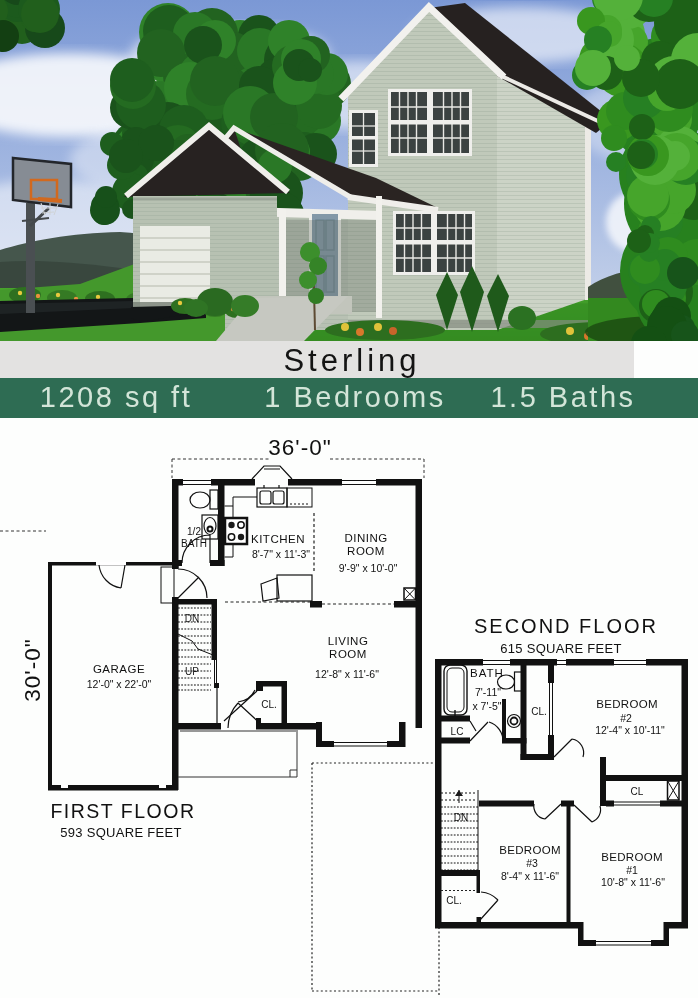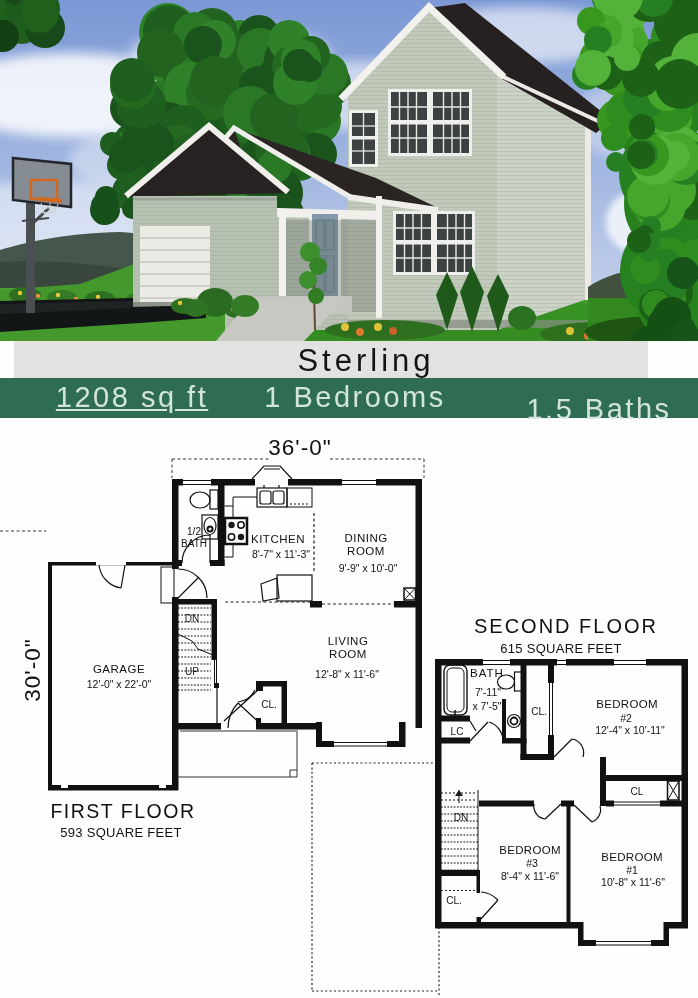--- a/index.html
+++ b/index.html
@@ -1,19 +1,19 @@
 <!DOCTYPE html>
 <html><head>
 <meta charset="utf-8">
 <style>
   html,body{margin:0;padding:0;background:#fdfefd;width:698px;height:998px;overflow:hidden;}
   body{font-family:"Liberation Sans", sans-serif;}
   #page{position:relative;width:698px;height:998px;}
   #photo{position:absolute;left:0;top:0;width:698px;height:341px;}
-  #titlebar{position:absolute;left:0;top:341px;width:634px;height:37px;background:#e3e2e1;margin-left:14px;}
+  #titlebar{position:absolute;left:0;top:341px;width:634px;height:37px;background:#e3e2e1;}
   #titlebar .t{position:absolute;left:352px;top:2px;transform:translateX(-50%);font-size:31px;color:#141414;letter-spacing:4px;}
   #statsbar{position:absolute;left:0;top:378px;width:698px;height:40px;background:#2e6c53;color:#d3e5d8;font-size:29px;letter-spacing:2.5px;}
   #statsbar span{position:absolute;top:3px;transform:translateX(-50%);white-space:nowrap;}
   #plans{position:absolute;left:0;top:418px;width:698px;height:580px;}
 </style>
 </head>
 <body>
 <div id="page">
 
   <div id="photo">
@@ -479,23 +479,23 @@
       <path d="M41,203 L45,215 M50,203 L50,215 M58,204 L54,215 M41,208 L56,208 M42,213 L54,212" stroke="#cfd3d6" stroke-width="1" fill="none"></path>
     </g>
   </svg>
   </div>
 
   <div id="titlebar">
       <div class="t">Sterling</div>
     </div>
 
   <div id="statsbar">
-    <span style="left:132px;text-decoration:underline;">1208 sq ft</span>
+    <span style="left:116px;">1208 sq ft</span>
     <span style="left:355px;">1 Bedrooms</span>
-    <span style="left:599px;margin-top:12px;">1.5 Baths</span>
+    <span style="left:563px;">1.5 Baths</span>
   </div>
 
   <div id="plans">
   <svg width="698" height="580">
     <g transform="translate(0,-418)" id="plansg" fill="#111" font-family="Liberation Sans, sans-serif">
 
       <g>
         <text x="300" y="455" font-size="22.5" text-anchor="middle" letter-spacing="1">36'-0"</text>
         <path d="M172,459 L270,459 M330,459 L424,459 M172,459 L172,478 M424,459 L424,478" stroke="#333" stroke-width="1" stroke-dasharray="3,2.5" fill="none"></path>
       </g>

